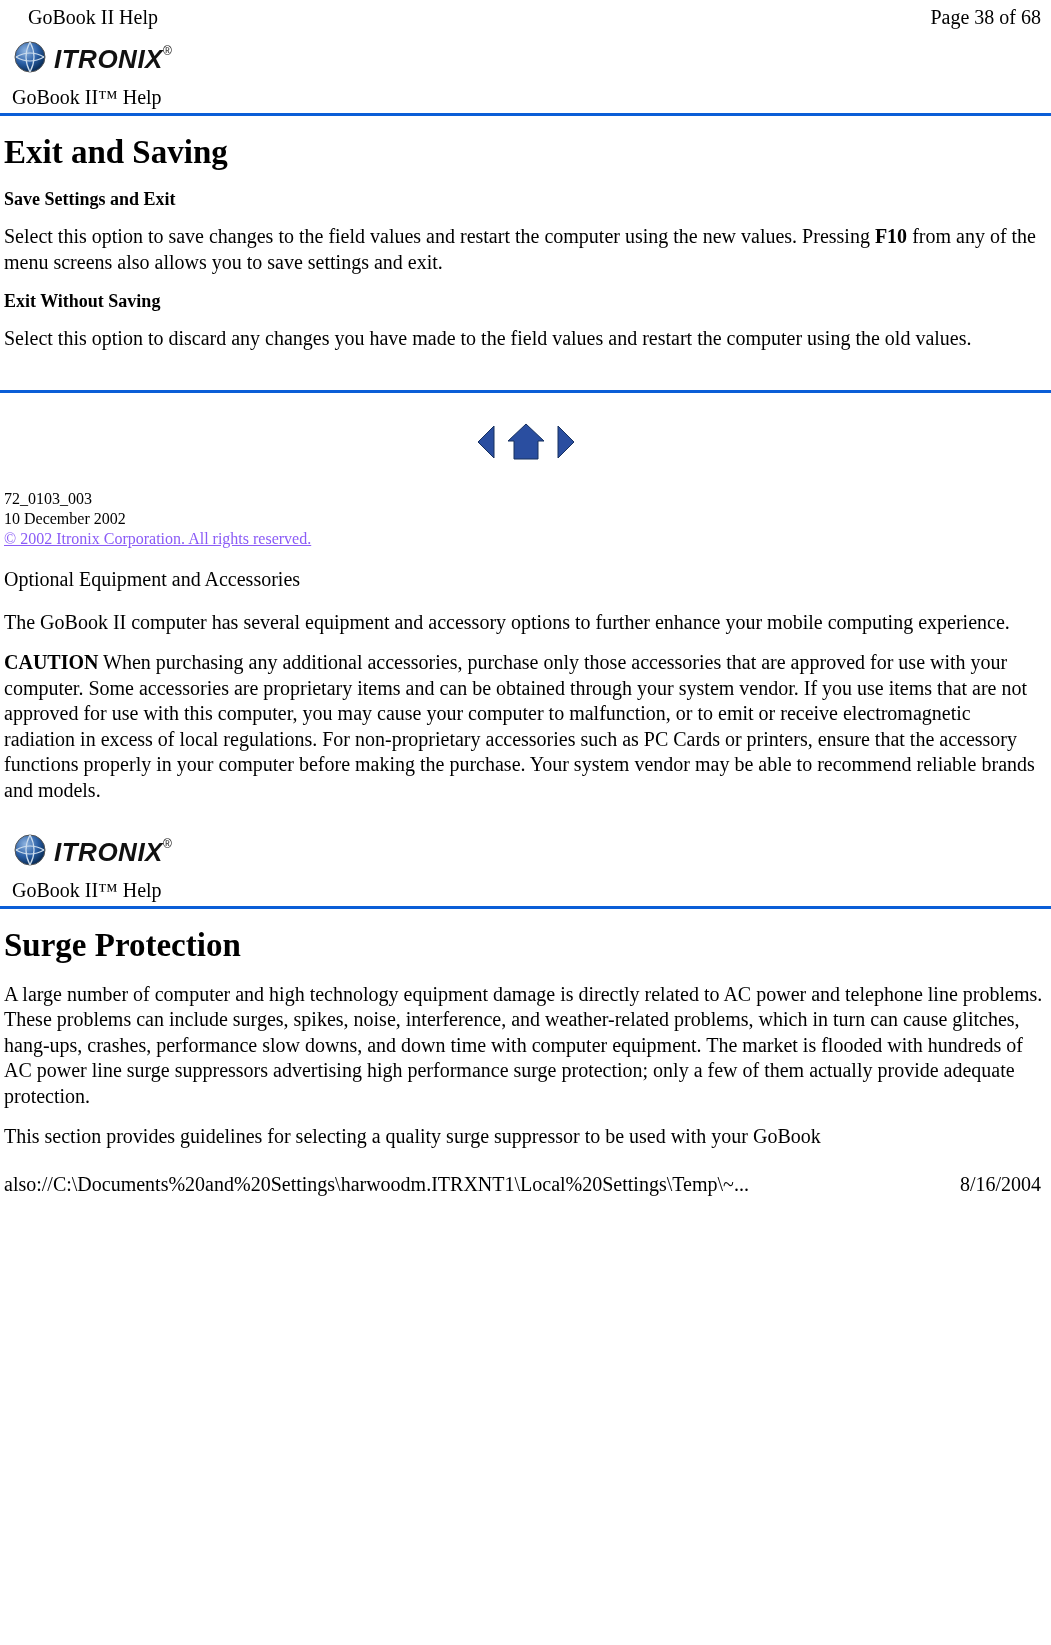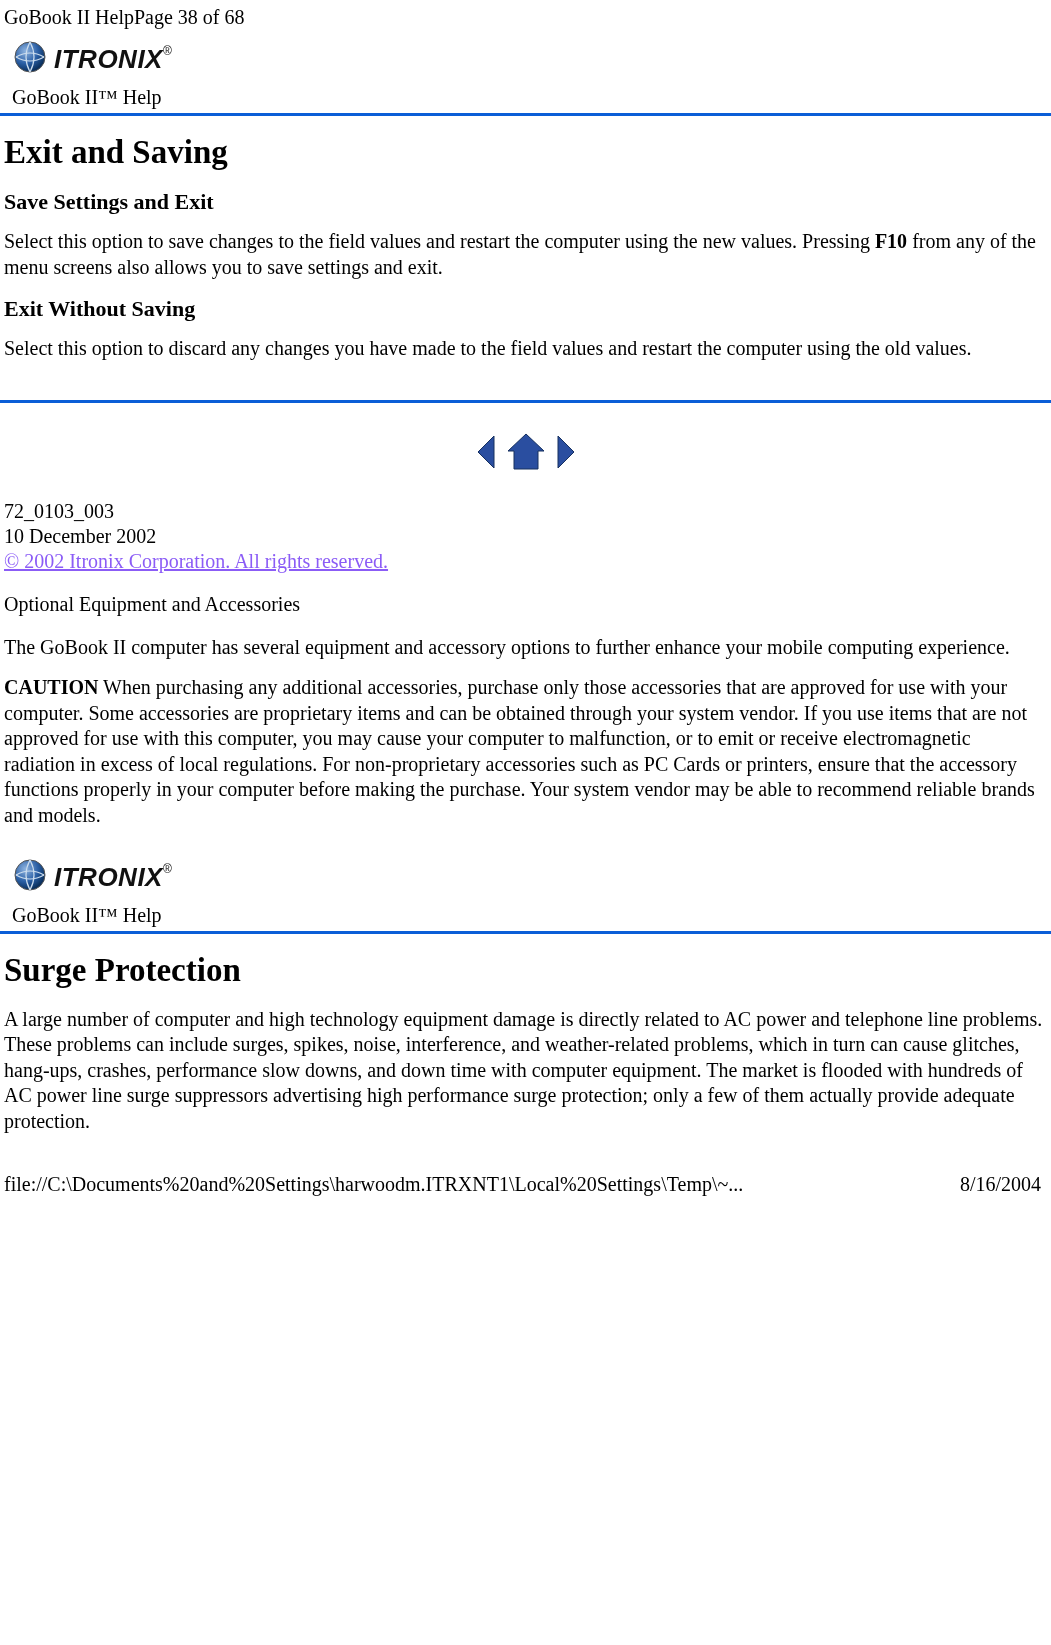--- a/index.html
+++ b/index.html
@@ -10,23 +10,24 @@
     body {
       font-family: "Times New Roman", Times, serif;
       font-size: 20px;
       color: #000;
       background: #fff;
       width: 1051px;
       padding: 0;
     }
     .page-header {
       display: flex;
-      justify-content: flex-start;
+      justify-content: space-between;
       padding: 6px 10px 2px 4px;
       font-size: 20px;
+      margin-left: 24px;
     }
     .logo-block {
       padding: 8px 8px 4px 12px;
     }
     .logo {
       display: inline-flex;
       align-items: flex-end;
       gap: 6px;
     }
     .help-label-row {
@@ -39,21 +40,21 @@
     }
     .content {
       padding: 18px 6px 6px 4px;
     }
     h1.section-title {
       font-size: 33px;
       font-weight: bold;
       margin-bottom: 18px;
     }
     h2.sub-title {
-      font-size: 22px;
+      font-size: 18px;
       font-weight: bold;
       margin-top: 16px;
       margin-bottom: 14px;
     }
     p.body-text {
       font-size: 20px;
       line-height: 1.28;
       margin-bottom: 14px;
     }
     .bold-inline {
@@ -67,21 +68,21 @@
       text-align: center;
       padding: 28px 0 22px 0;
     }
     .nav-icons {
       display: inline-flex;
       align-items: center;
       gap: 8px;
     }
     .meta-block {
       padding: 0 6px 8px 4px;
-      font-size: 20px;
+      font-size: 16px;
       line-height: 1.25;
     }
     .copyright-link {
       color: #8b5cf6;
       text-decoration: underline;
     }
     .caution-label {
       font-weight: bold;
     }
     .page-footer {
@@ -189,18 +190,19 @@
   </span>
 </div>
 <div class="help-label-row">
   <span>GoBook II™ Help</span>
 </div>
 <div class="blue-divider"></div>
 
 <div class="content">
   <h1 class="section-title">Surge Protection</h1>
   <p class="body-text">A large number of computer and high technology equipment damage is directly related to AC power and telephone line problems. These problems can include surges, spikes, noise, interference, and weather-related problems, which in turn can cause glitches, hang-ups, crashes, performance slow downs, and down time with computer equipment. The market is flooded with hundreds of AC power line surge suppressors advertising high performance surge protection; only a few of them actually provide adequate protection.</p>
+  <p class="body-text" style="margin-bottom:0;">This section provides guidelines for selecting a quality surge suppressor to be used with your GoBook</p>
 </div>
 
 <div class="page-footer">
-  <span>file://C:\Documents%20and%20Settings\harwoodm.ITRXNT1\Local%20Settings\Temp\~...</span>
+  <span>also://C:\Documents%20and%20Settings\harwoodm.ITRXNT1\Local%20Settings\Temp\~...</span>
   <span>8/16/2004</span>
 </div>
 
 </body></html>

